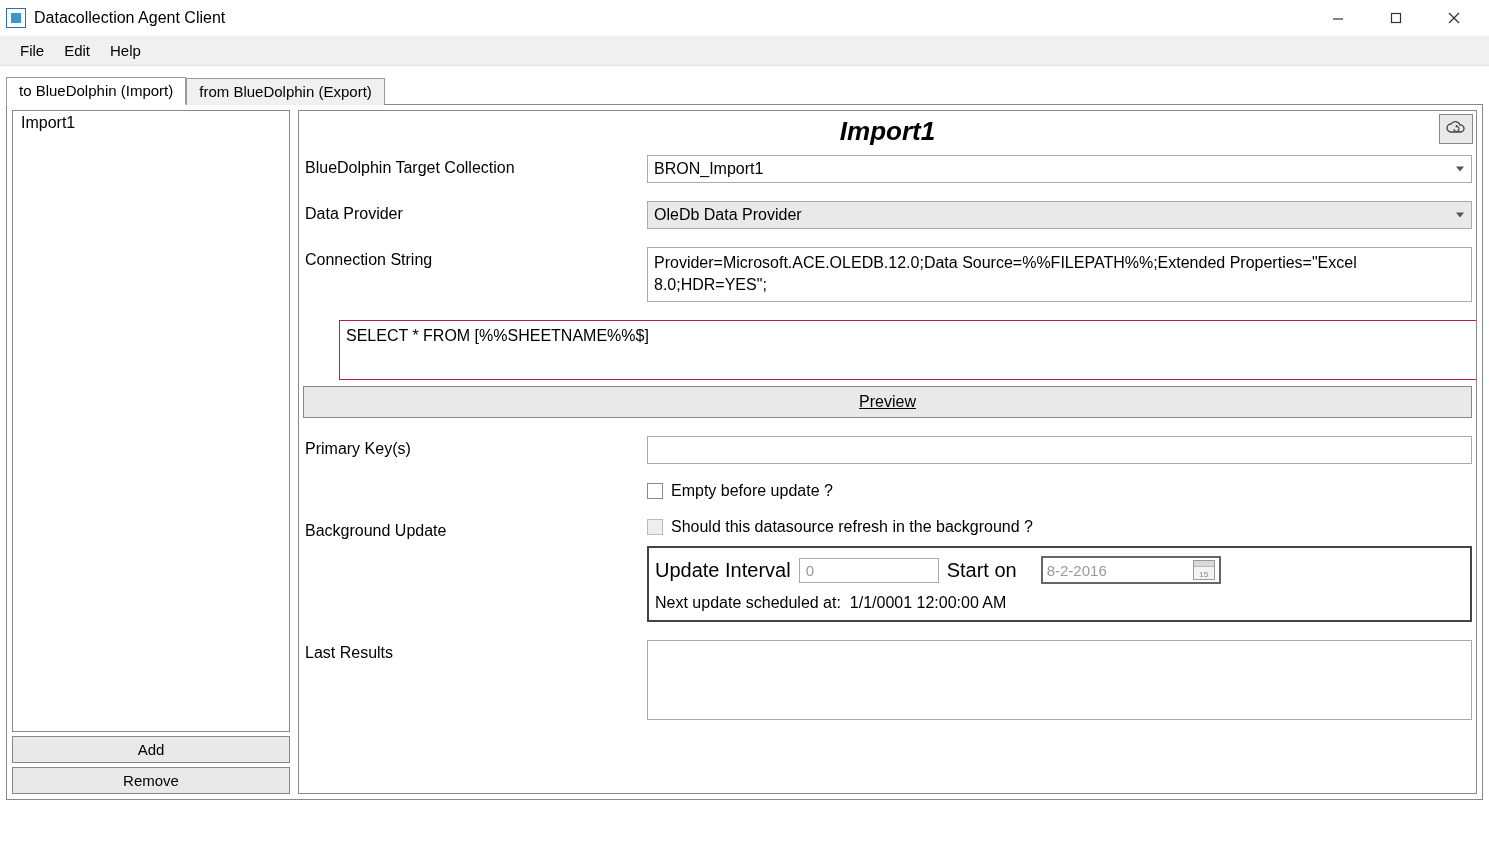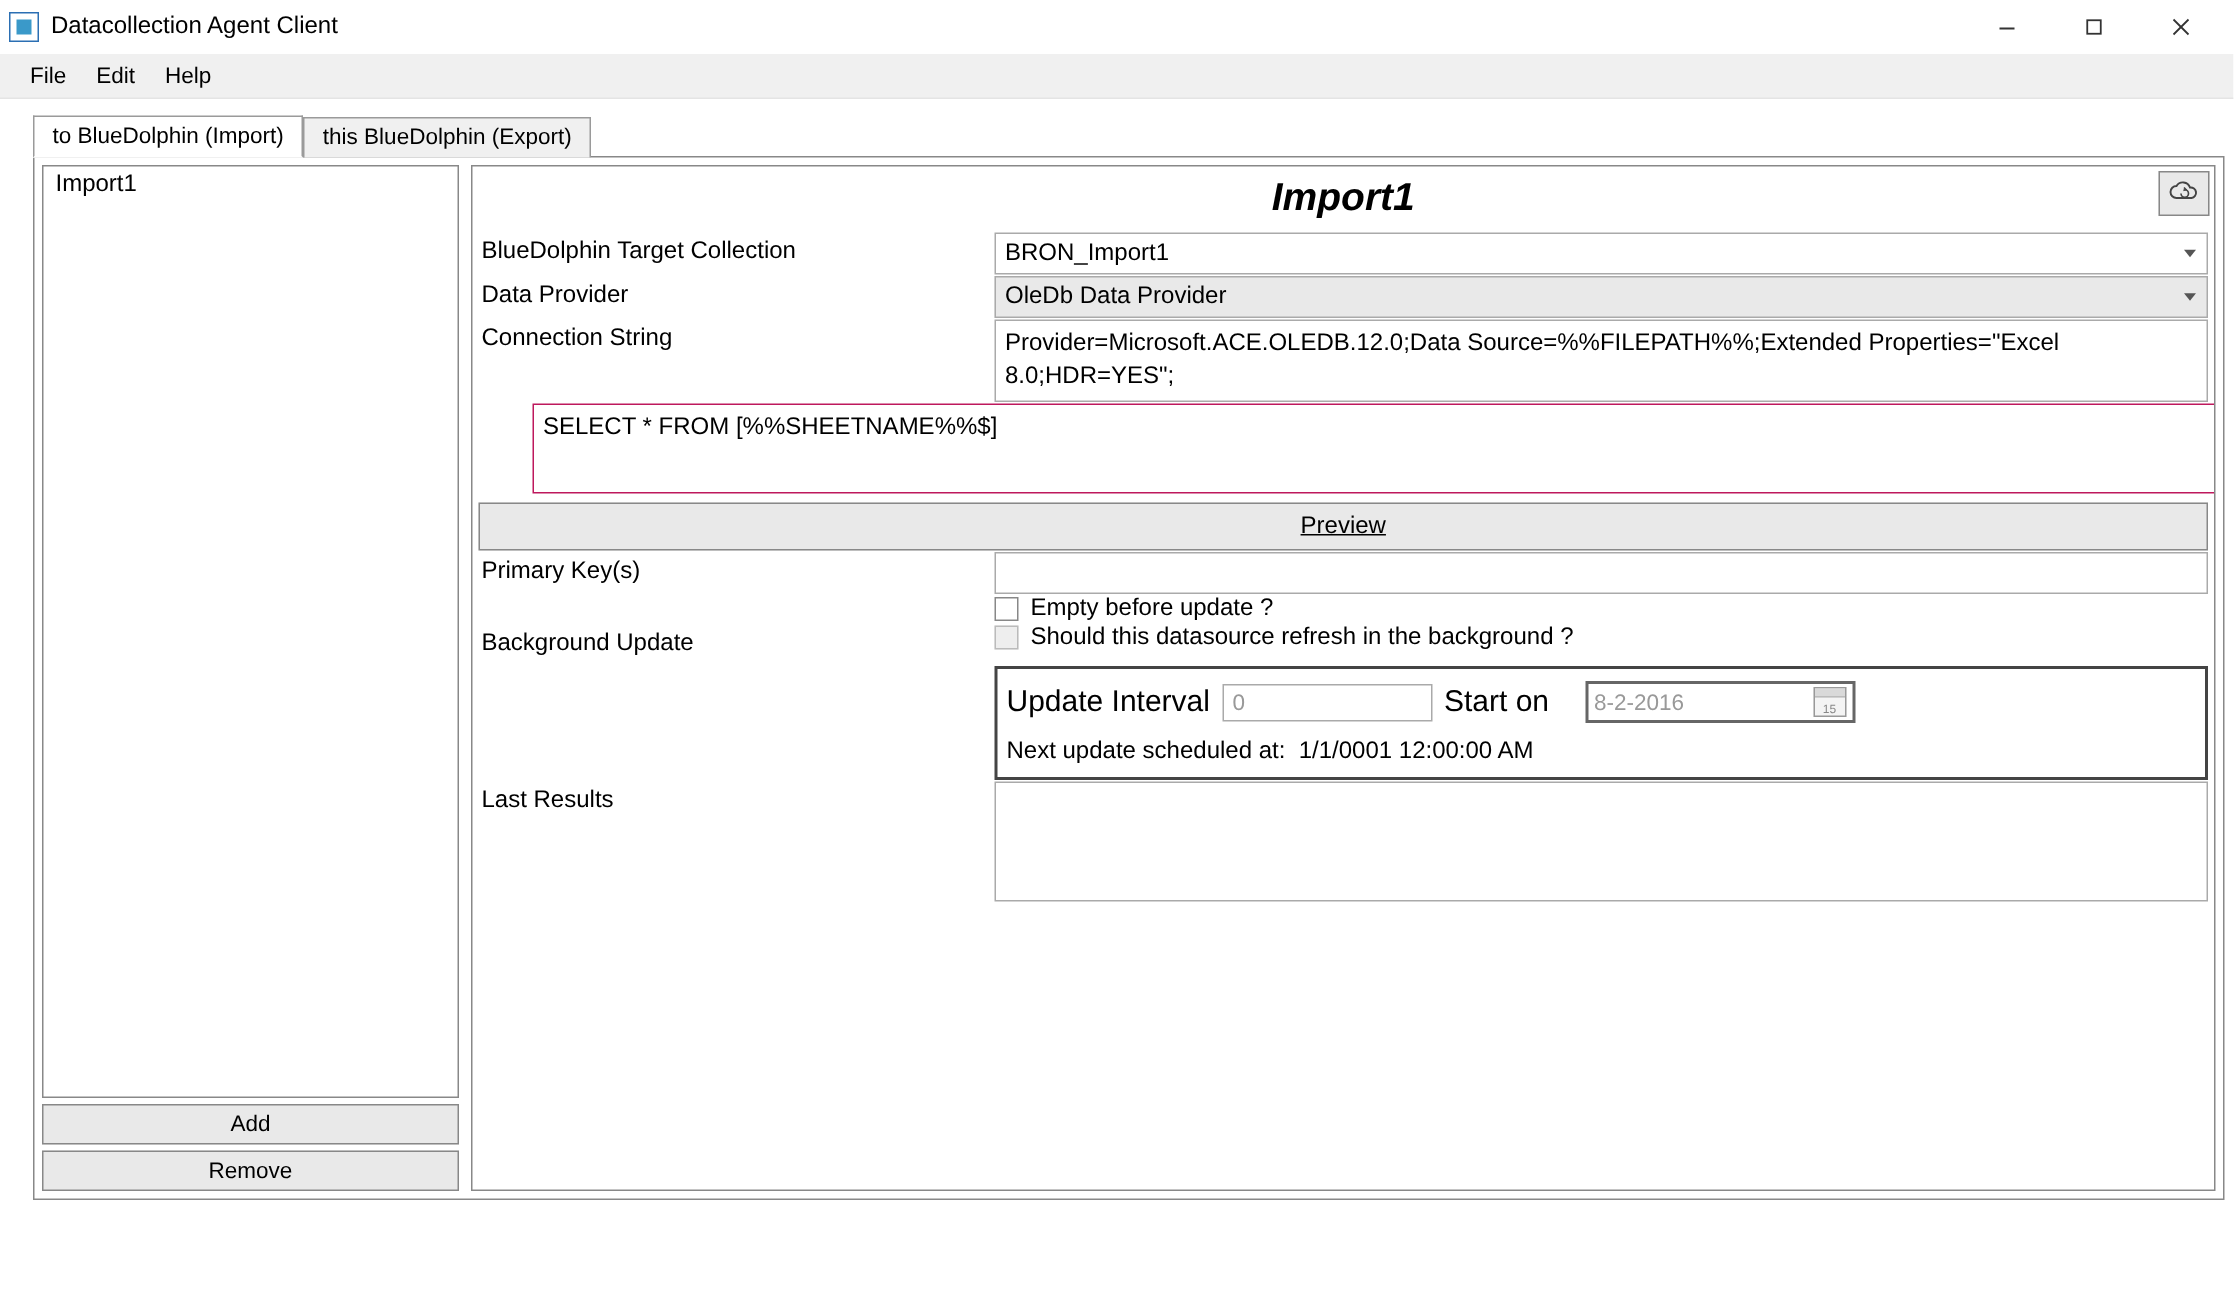--- a/index.html
+++ b/index.html
@@ -37,21 +37,21 @@
     .win-btn svg { stroke: #333; stroke-width: 1.2; fill: none; }
     .menubar {
       height: 30px;
       background: #f0f0f0;
       display: flex; align-items: center;
       padding: 0 10px;
       border-bottom: 1px solid #e4e4e4;
     }
     .menubar .menu-item { padding: 4px 10px; font-size: 15px; }
     .content-area {
-      padding: 10px 4px 4px 20px;
+      padding: 10px 4px 4px 4px;
     }
     .tabs-strip {
       display: flex;
       align-items: flex-end;
       margin-left: 2px;
     }
     .tab {
       padding: 4px 12px 5px 12px;
       border: 1px solid #9a9a9a;
       border-bottom: none;
@@ -123,21 +123,21 @@
       width: 34px; height: 30px;
       border: 1px solid #888;
       background: #e9e9e9;
       display: flex; align-items: center; justify-content: center;
     }
     .form-body {
       flex: 1;
       padding: 4px 4px;
       display: flex;
       flex-direction: column;
-      gap: 1px;
+      gap: 18px;
     }
     .form-row { display: flex; align-items: flex-start; }
     .form-label {
       width: 344px;
       font-size: 16px;
       padding-top: 4px;
       padding-left: 2px;
     }
     .form-field { flex: 1; display: flex; flex-direction: column; }
     .combo, .text-input, .text-area {
@@ -239,21 +239,21 @@
 
 <div class="menubar">
   <div class="menu-item">File</div>
   <div class="menu-item">Edit</div>
   <div class="menu-item">Help</div>
 </div>
 
 <div class="content-area">
   <div class="tabs-strip">
     <div class="tab active">to BlueDolphin (Import)</div>
-    <div class="tab">this BlueDolphin (Export)</div>
+    <div class="tab">from BlueDolphin (Export)</div>
   </div>
 
   <div class="tab-panel-wrap">
     <div class="left-panel">
       <div class="list-box">
         <div class="list-item">Import1</div>
       </div>
       <div class="std-btn">Add</div>
       <div class="std-btn">Remove</div>
     </div>

